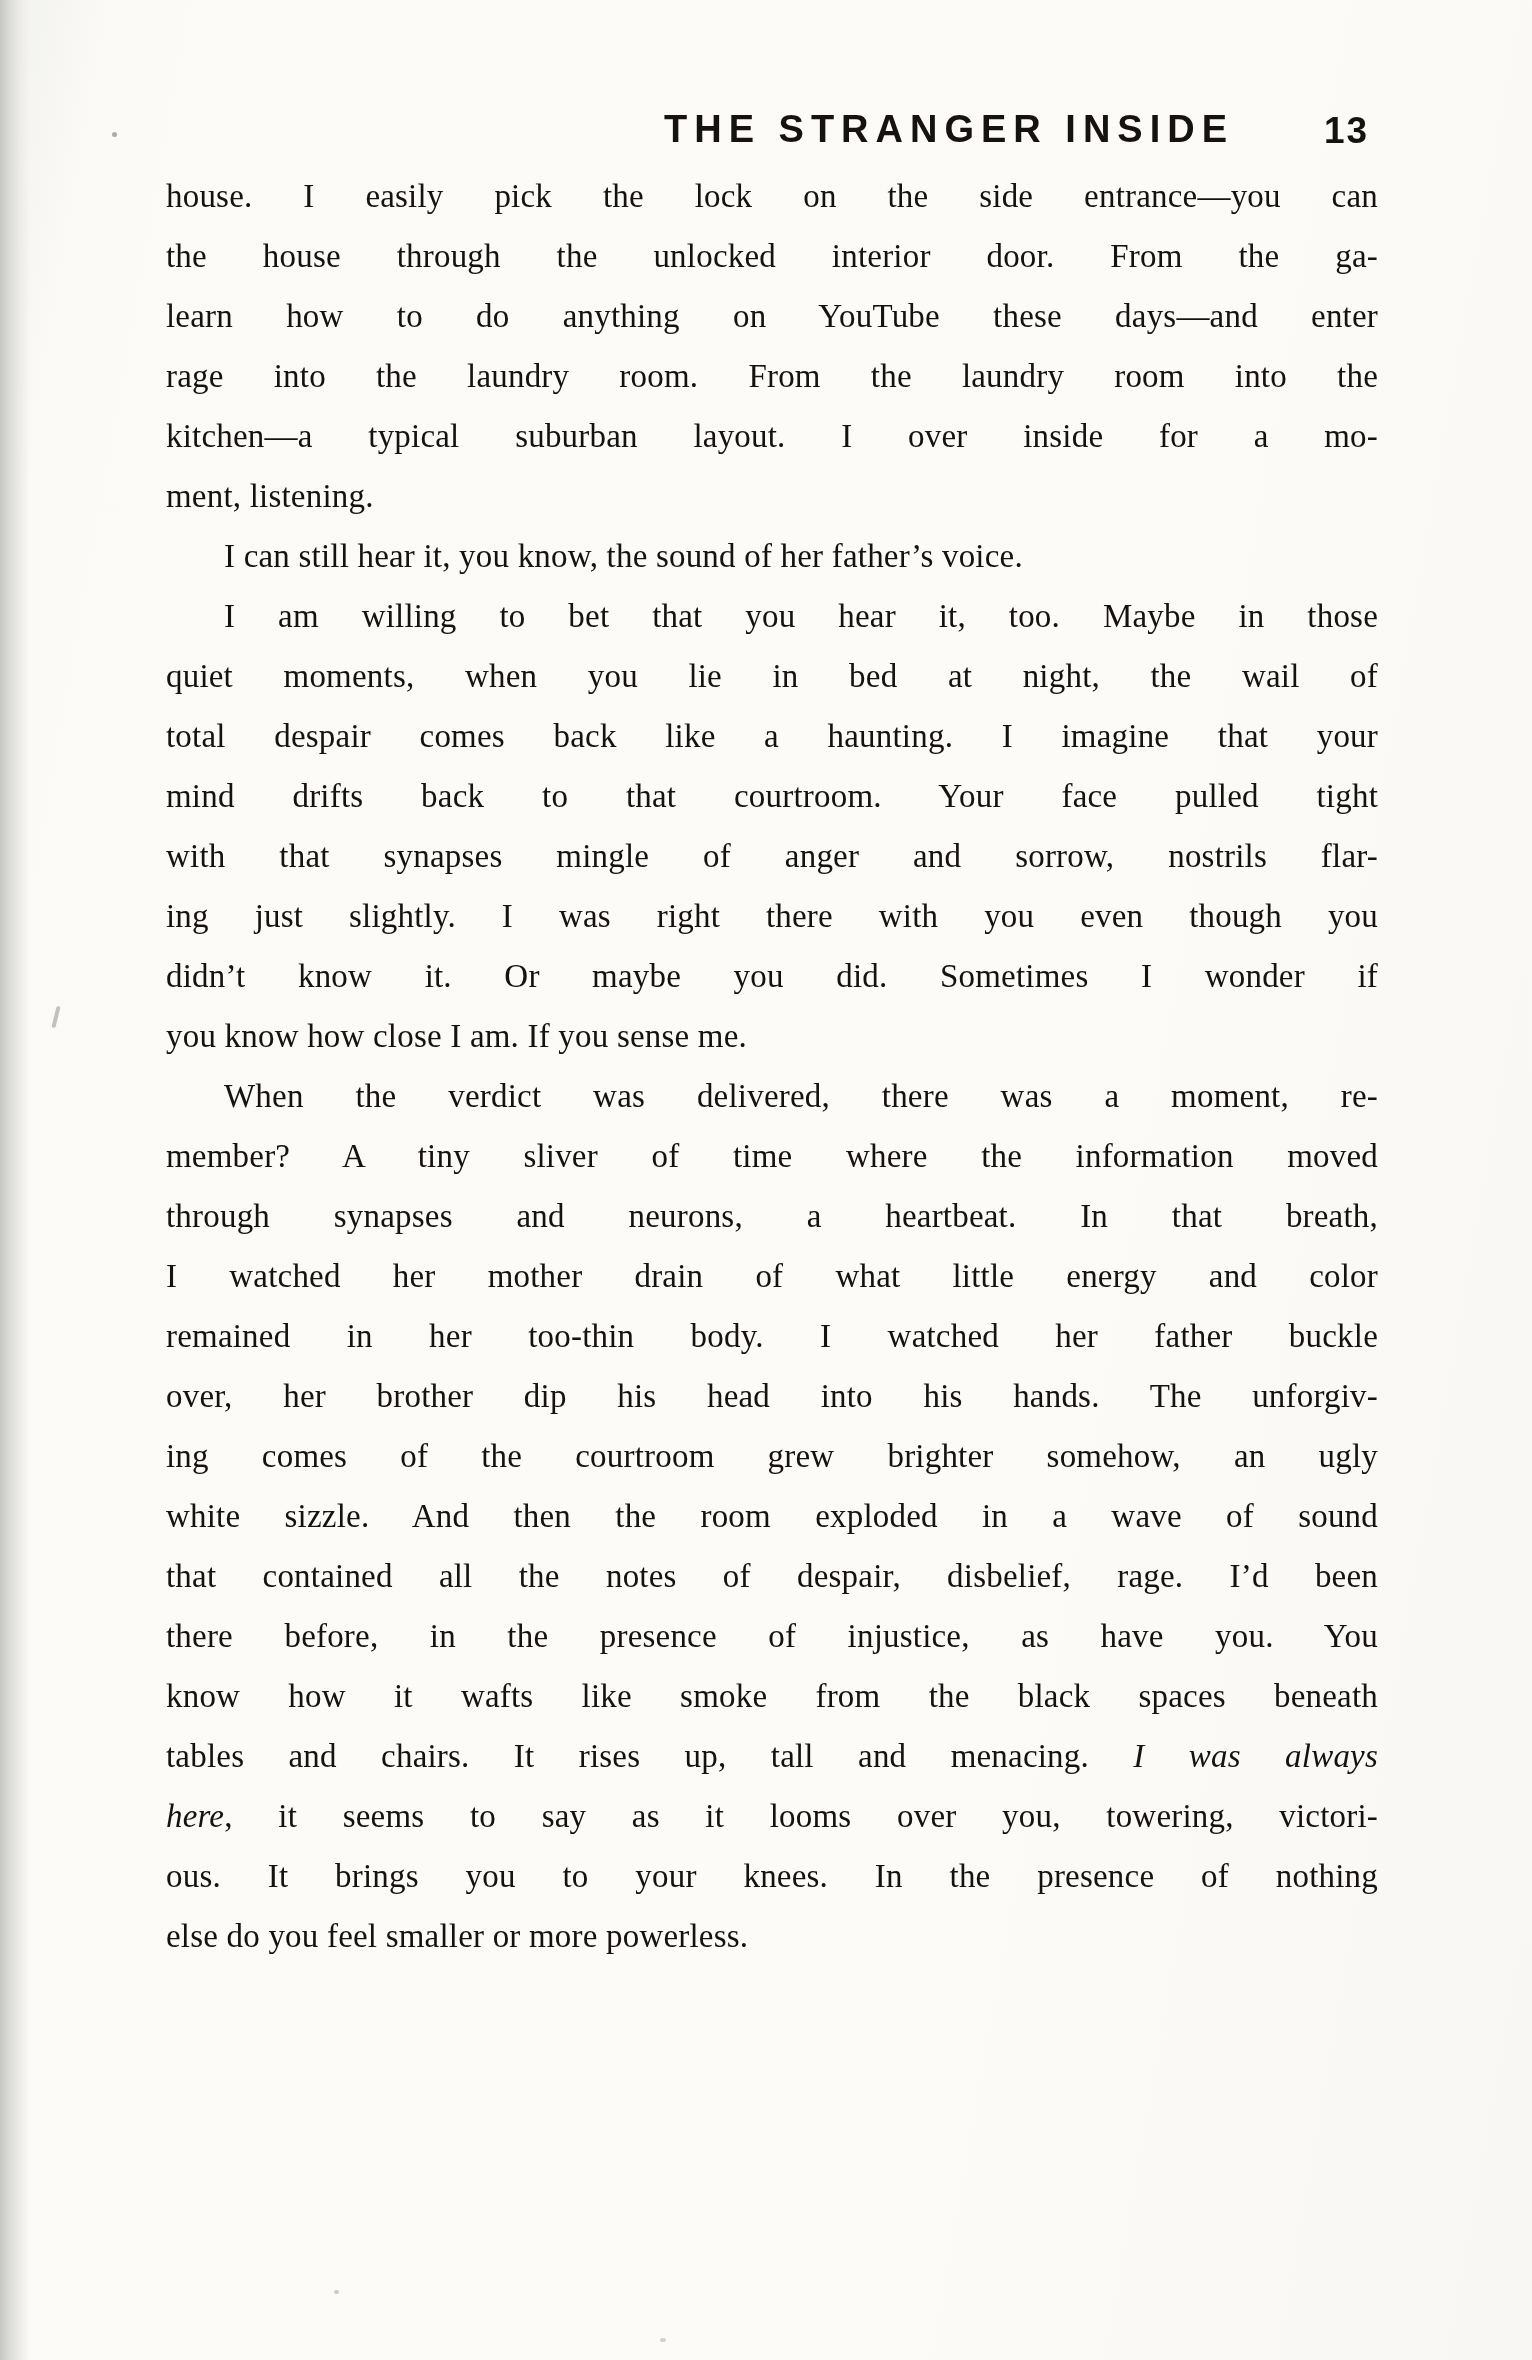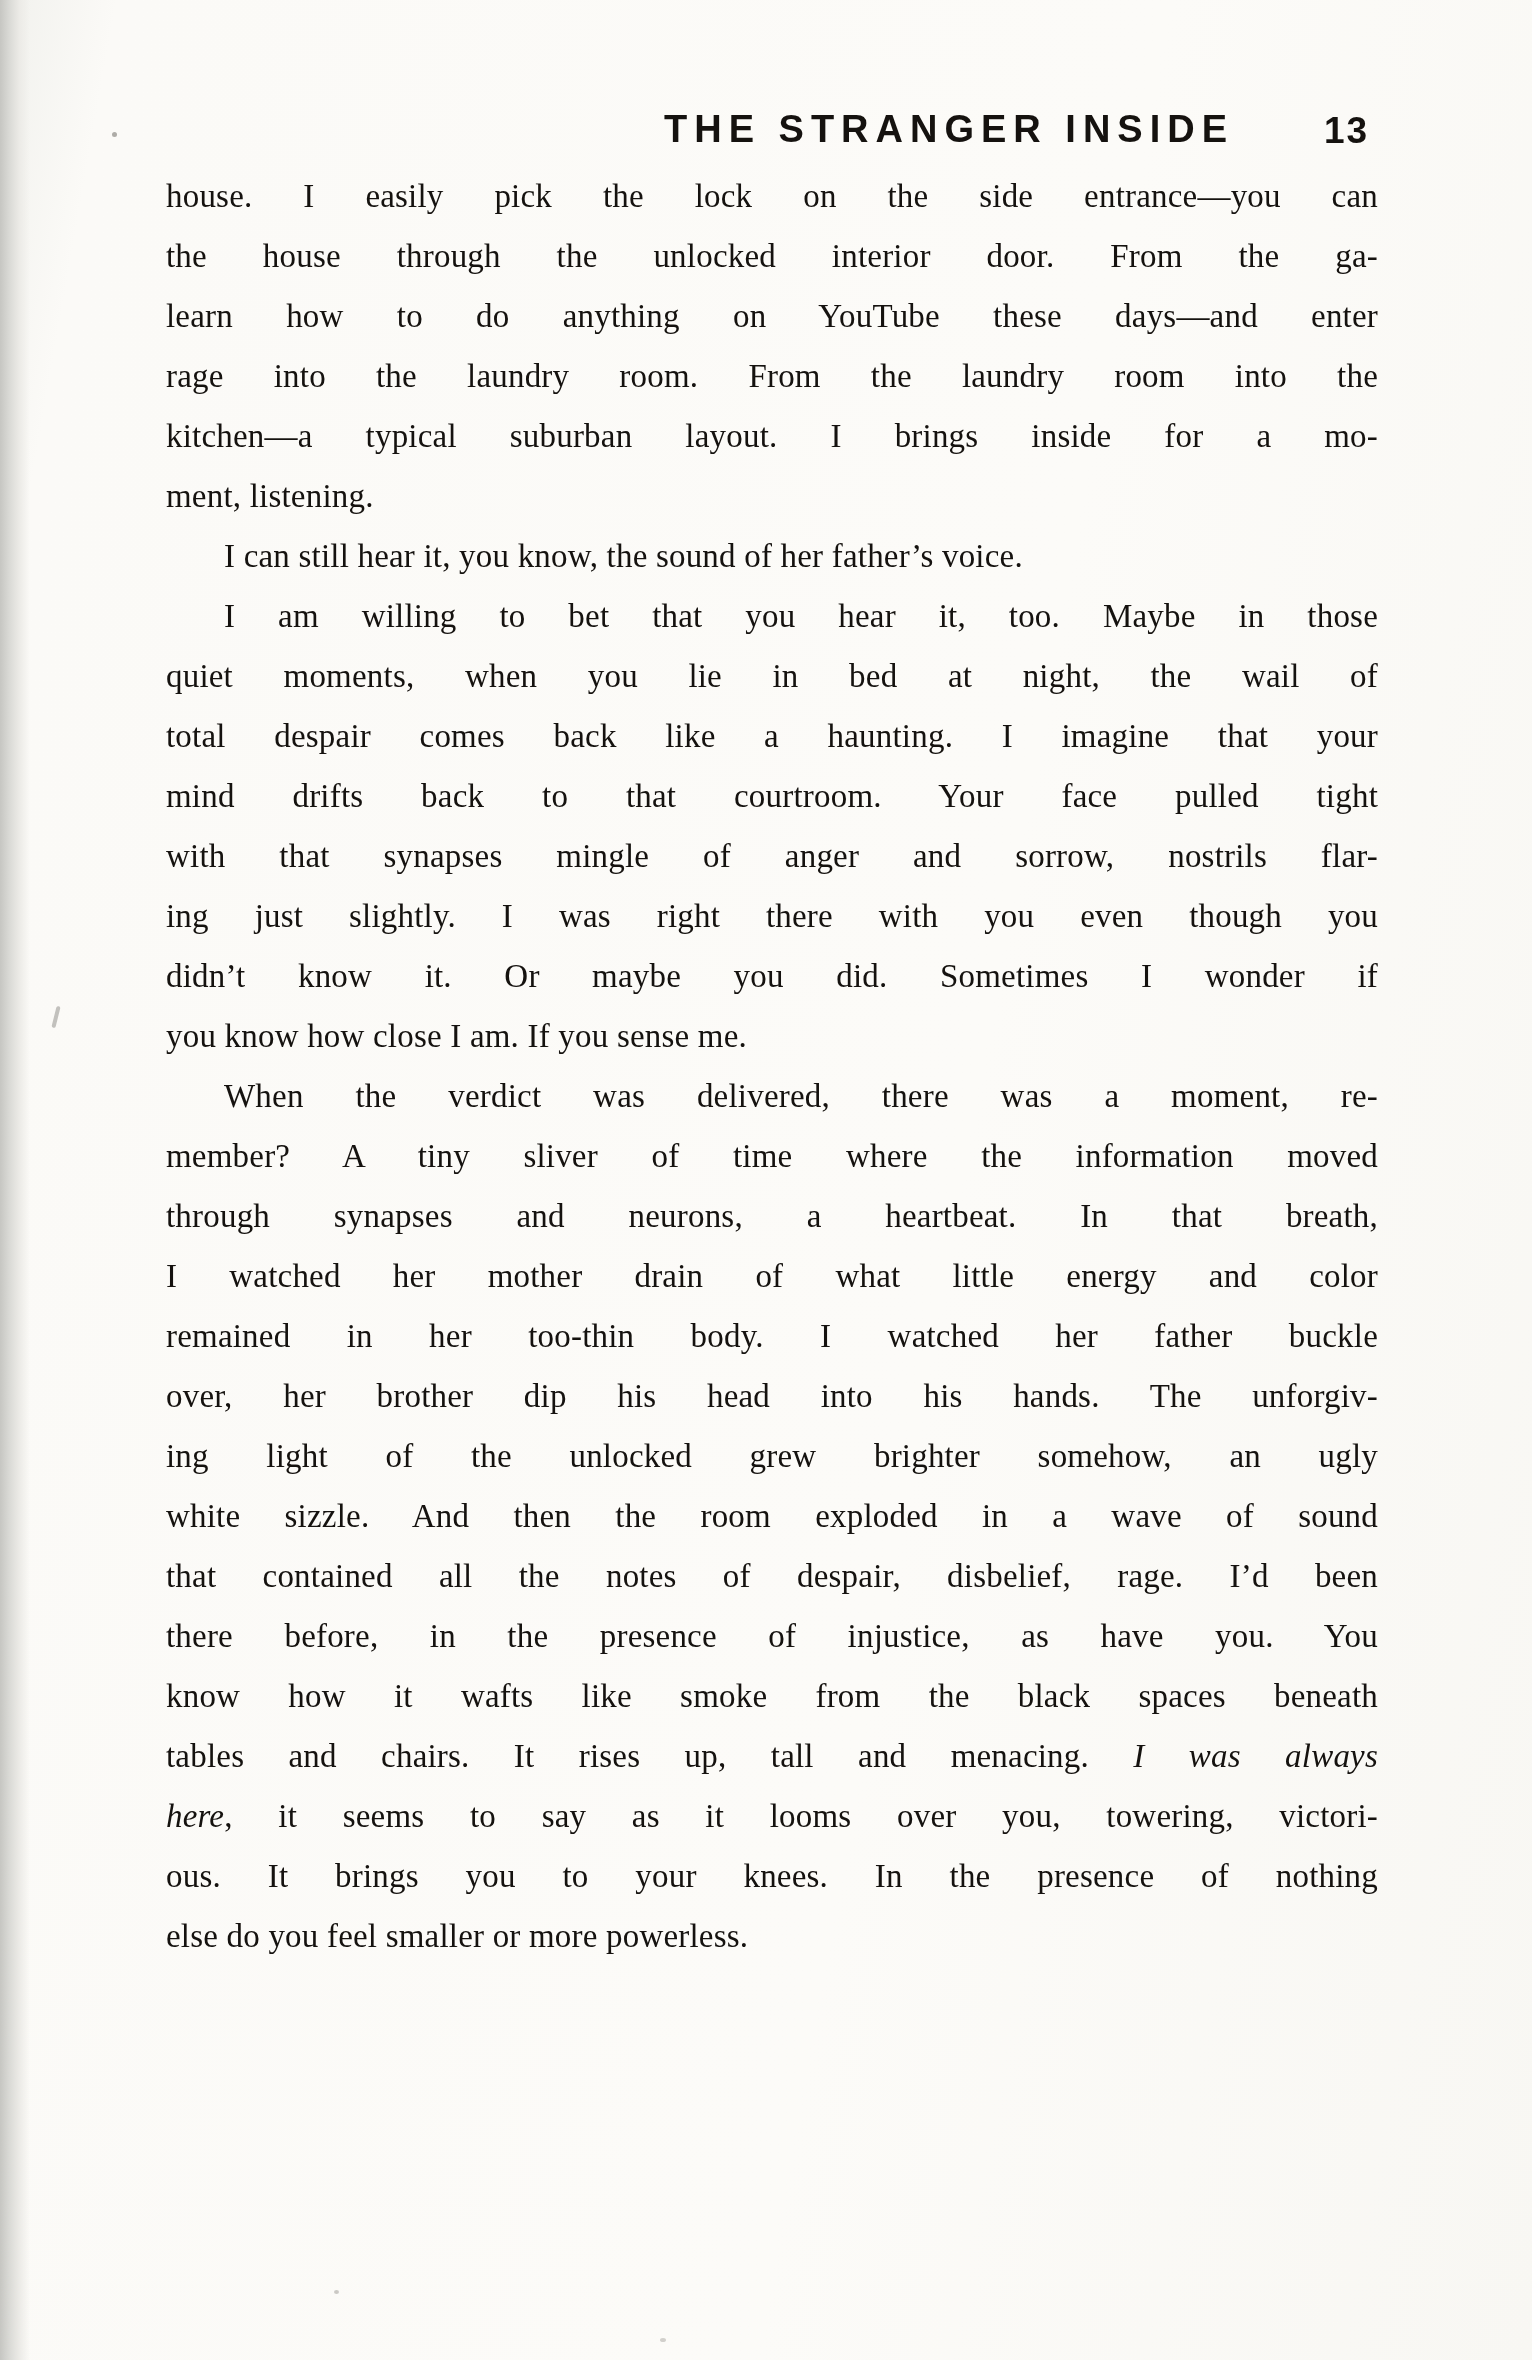--- a/index.html
+++ b/index.html
@@ -52,21 +52,21 @@
   <span class="head-title">THE STRANGER INSIDE</span>
   <span class="head-page">13</span>
 </div>
 
 <div class="body-text">
     <div>
       <div class="line"><span class="seg">house. I easily pick the lock on the side entrance—you can</span></div>
       <div class="line"><span class="seg">the house through the unlocked interior door. From the ga-</span></div>
       <div class="line"><span class="seg">learn how to do anything on YouTube these days—and enter</span></div>
       <div class="line"><span class="seg">rage into the laundry room. From the laundry room into the</span></div>
-      <div class="line"><span class="seg">kitchen—a typical suburban layout. I brings inside for a mo-</span></div>
+      <div class="line"><span class="seg">kitchen—a typical suburban layout. I over inside for a mo-</span></div>
       <div class="line noj"><span class="seg">ment, listening.</span></div>
     </div>
     <div>
       <div class="line noj ind"><span class="seg">I can still hear it, you know, the sound of her father’s voice.</span></div>
     </div>
     <div>
       <div class="line ind"><span class="seg">I am willing to bet that you hear it, too. Maybe in those</span></div>
       <div class="line"><span class="seg">quiet moments, when you lie in bed at night, the wail of</span></div>
       <div class="line"><span class="seg">total despair comes back like a haunting. I imagine that your</span></div>
       <div class="line"><span class="seg">mind drifts back to that courtroom. Your face pulled tight</span></div>
@@ -75,21 +75,21 @@
       <div class="line"><span class="seg">didn’t know it. Or maybe you did. Sometimes I wonder if</span></div>
       <div class="line noj"><span class="seg">you know how close I am. If you sense me.</span></div>
     </div>
     <div>
       <div class="line ind"><span class="seg">When the verdict was delivered, there was a moment, re-</span></div>
       <div class="line"><span class="seg">member? A tiny sliver of time where the information moved</span></div>
       <div class="line"><span class="seg">through synapses and neurons, a heartbeat. In that breath,</span></div>
       <div class="line"><span class="seg">I watched her mother drain of what little energy and color</span></div>
       <div class="line"><span class="seg">remained in her too-thin body. I watched her father buckle</span></div>
       <div class="line"><span class="seg">over, her brother dip his head into his hands. The unforgiv-</span></div>
-      <div class="line"><span class="seg">ing light of the unlocked grew brighter somehow, an ugly</span></div>
+      <div class="line"><span class="seg">ing comes of the courtroom grew brighter somehow, an ugly</span></div>
       <div class="line"><span class="seg">white sizzle. And then the room exploded in a wave of sound</span></div>
       <div class="line"><span class="seg">that contained all the notes of despair, disbelief, rage. I’d been</span></div>
       <div class="line"><span class="seg">there before, in the presence of injustice, as have you. You</span></div>
       <div class="line"><span class="seg">know how it wafts like smoke from the black spaces beneath</span></div>
       <div class="line"><span class="seg">tables and chairs. It rises up, tall and menacing. </span><span class="seg i">I was always</span></div>
       <div class="line"><span class="seg i">here</span><span class="seg">, it seems to say as it looms over you, towering, victori-</span></div>
       <div class="line"><span class="seg">ous. It brings you to your knees. In the presence of nothing</span></div>
       <div class="line noj"><span class="seg">else do you feel smaller or more powerless.</span></div>
     </div>
   </div>

